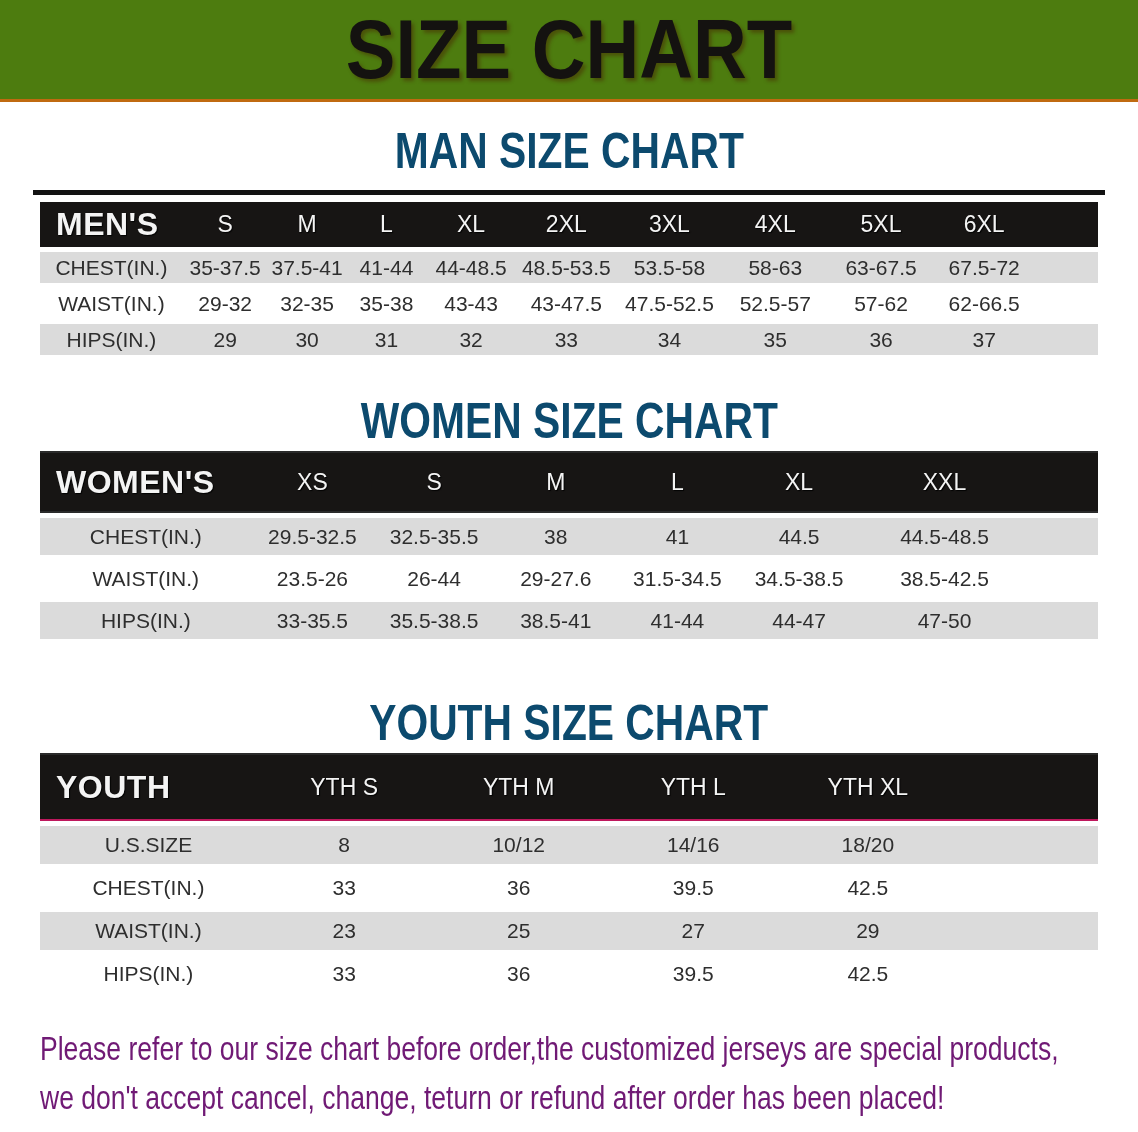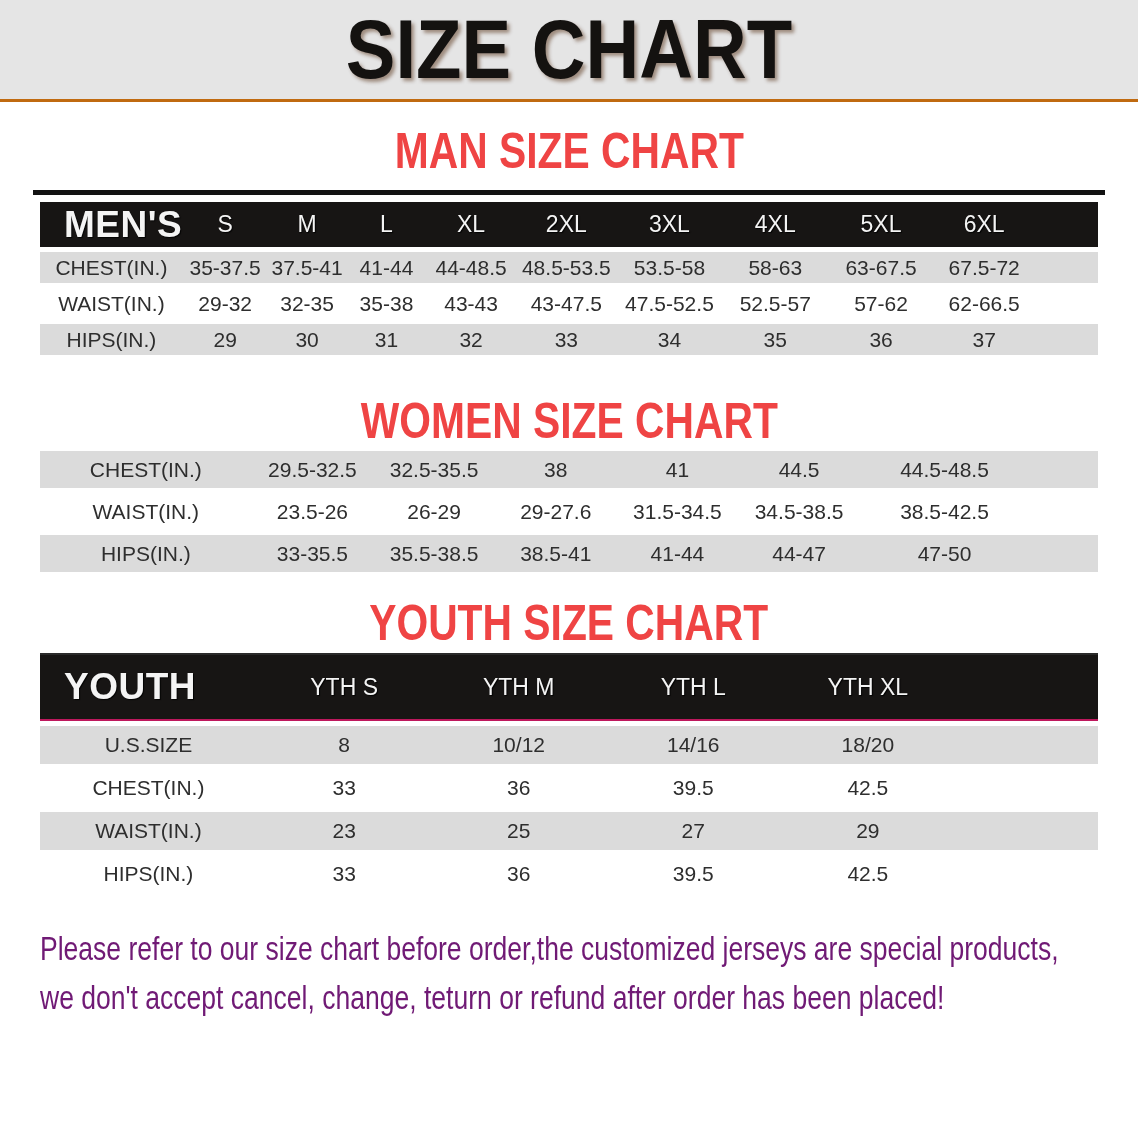--- a/index.html
+++ b/index.html
@@ -7,54 +7,54 @@
     padding: 0;
     background: #ffffff;
     width: 1138px;
     height: 1132px;
     overflow: hidden;
     font-family: "Liberation Sans", sans-serif;
   }
   .banner {
     width: 1138px;
     height: 102px;
-    background: #e5e5e5;
+    background: #4d7c0f;
     border-bottom: 3px solid #c06a10;
     box-sizing: border-box;
     display: flex;
     align-items: center;
     justify-content: center;
   }
   .banner-title {
     display: inline-block;
     font-size: 80px;
     font-weight: bold;
     color: #141210;
     letter-spacing: 0px;
     transform: scale(0.93, 1.04);
     text-shadow: 3px 3px 4px rgba(70, 30, 0, 0.45);
     white-space: nowrap;
   }
   .section-title {
     text-align: center;
     font-weight: bold;
-    color: #ef4444;
+    color: #0c4a6e;
     font-size: 48px;
     line-height: 50px;
     margin: 0;
   }
   .section-title .cond {
     display: inline-block;
     transform: scale(0.85, 1.05);
     white-space: nowrap;
     letter-spacing: 0px;
   }
   .t-man    { margin-top: 24px; }
   .t-woman  { margin-top: 36px; }
-  .t-youth  { margin-top: 21px; }
+  .t-youth  { margin-top: 54px; }
 
   .men-rule {
     width: 1072px;
     height: 5px;
     background: #121212;
     margin: 14px auto 2px auto;
   }
   table.size-table {
     width: 1058px;
     margin: 0 auto;
@@ -70,22 +70,22 @@
     white-space: nowrap;
   }
   tr.hdr td {
     background: #171514;
     color: #f4f4f4;
     font-size: 23px;
     text-shadow: 1px 1px 1px rgba(0,0,0,0.9);
   }
   tr.hdr td.corner {
     text-align: left;
-    padding-left: 24px;
-    font-size: 37px;
+    padding-left: 16px;
+    font-size: 32px;
     font-weight: bold;
     letter-spacing: 0.5px;
   }
   .men-t   tr.hdr td { height: 45px; }
   .women-t tr.hdr td { height: 58px; border-top: 2px solid #2a2a2a; border-bottom: 2px solid #2a2a2a; }
   .youth-t tr.hdr td { height: 64px; border-top: 2px solid #2a2a2a; border-bottom: 2px solid #be185d; }
 
   tr.band-gray  { background: #DBDBDB; }
   tr.band-white { background: #ffffff; }
   tr.body-row td {
@@ -200,34 +200,44 @@
     <col style="width:20%">
       <col style="width:11.5%">
       <col style="width:11.5%">
       <col style="width:11.5%">
     <col style="width:11.5%">
       <col style="width:11.5%">
       <col style="width:16%">
       <col style="width:6.5%">
   </colgroup>
   <tbody>
+      <tr class="hdr">
+    <td class="corner">WOMEN'S</td>
+    <td>XS</td>
+    <td>S</td>
+    <td>M</td>
+    <td>L</td>
+    <td>XL</td>
+    <td>XXL</td>
+    <td></td>
+  </tr>
   <tr class="body-row band-gray">
     <td>CHEST(IN.)</td>
     <td>29.5-32.5</td>
     <td>32.5-35.5</td>
     <td>38</td>
     <td>41</td>
     <td>44.5</td>
     <td>44.5-48.5</td>
     <td></td>
   </tr>
   <tr class="body-row band-white">
     <td>WAIST(IN.)</td>
     <td>23.5-26</td>
-    <td>26-29</td>
+    <td>26-44</td>
     <td>29-27.6</td>
     <td>31.5-34.5</td>
     <td>34.5-38.5</td>
     <td>38.5-42.5</td>
     <td></td>
   </tr>
   <tr class="body-row band-gray">
     <td>HIPS(IN.)</td>
     <td>33-35.5</td>
     <td>35.5-38.5</td>

